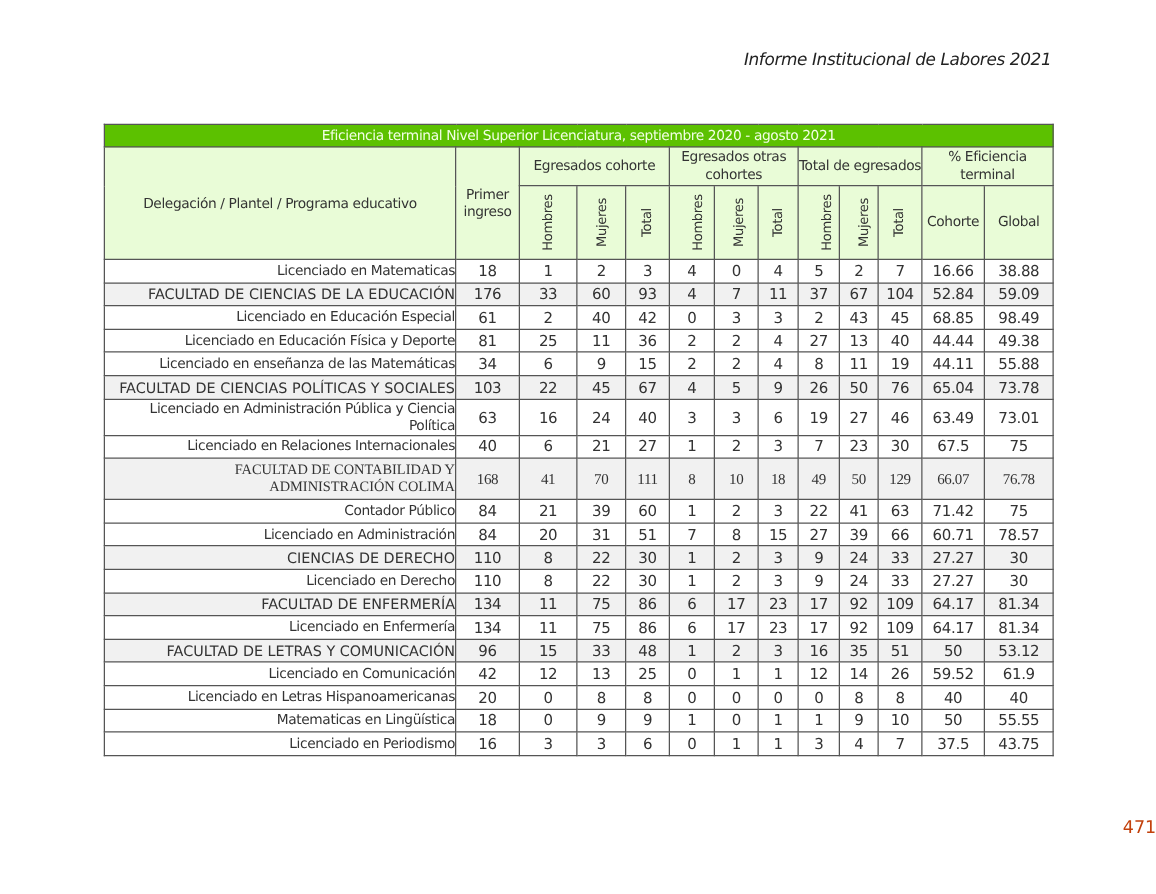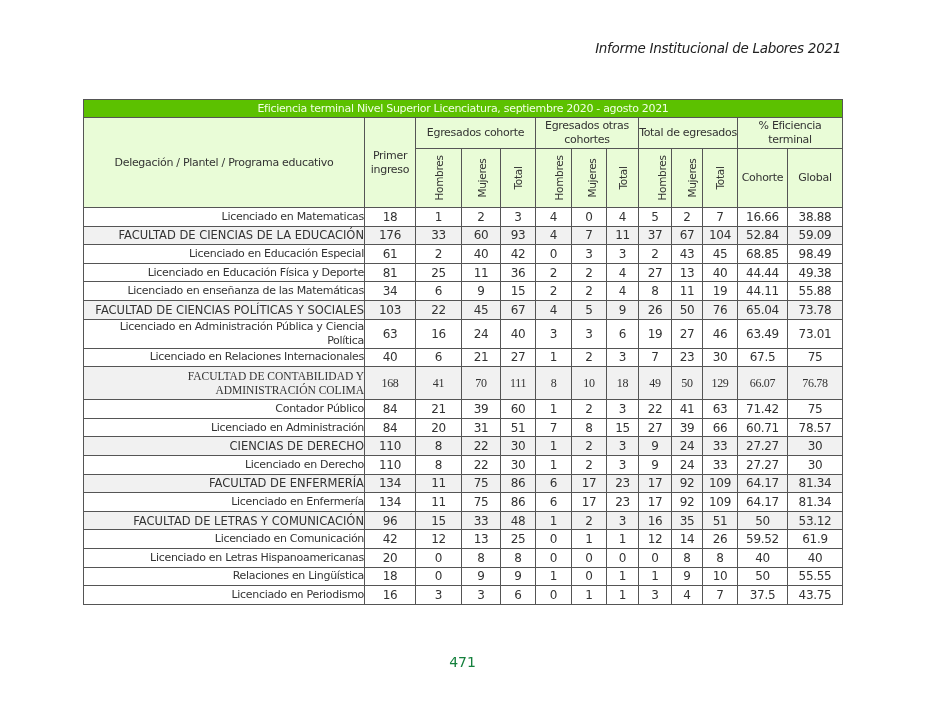--- a/index.html
+++ b/index.html
@@ -1,21 +1,21 @@
 <!DOCTYPE html>
 <html><head>
 <meta charset="utf-8">
 <style>
   html, body { margin:0; padding:0; background:#ffffff; }
   body { width:925px; height:715px; position:relative; overflow:hidden;
          font-family:"DejaVu Sans", sans-serif; color:#2a2a2a; }
   .running-head { position:absolute; top:40px; right:84px; font-size:13.5px;
          color:#222; letter-spacing:-0.3px;font-style:italic; }
-  .page-number { position:absolute; top:654px; left:0; width:925px; text-align:center;
-         font-size:14px; color:#15803d; }
+  .page-number { position:absolute; top:654px; left:0; width:925px; text-align:right;
+         font-size:14px; color:#c2410c; }
   table.et { position:absolute; left:83px; top:99px; border-collapse:collapse;
          table-layout:fixed; width:759px; font-size:11px; letter-spacing:-0.3px; }
   table.et td, table.et th { border:1.3px solid #555; padding:0; font-weight:normal; }
   .title-row th { background:#5cc100; color:#f2ffe4; height:17px; font-size:11px;
          text-align:center; border-color:#4a4a4a; }
   .hdr th { background:#e9fcd7; color:#333; text-align:center; vertical-align:middle; line-height:14px; }
   .hdr1 th { height:30px; }
   .hdr2 th { height:58px; }
   .rot { display:inline-block; transform:rotate(-90deg); white-space:nowrap; font-size:10.5px; }
   tbody td { height:17.6px; text-align:center; font-size:12px; color:#333; background:#fff; }
@@ -336,21 +336,21 @@
         <td>0</td>
         <td>0</td>
         <td>0</td>
         <td>0</td>
         <td>8</td>
         <td>8</td>
         <td>40</td>
         <td>40</td>
       </tr>
       <tr class="">
-        <td class="name">Relaciones en Lingüística</td>
+        <td class="name">Matematicas en Lingüística</td>
         <td>18</td>
         <td>0</td>
         <td>9</td>
         <td>9</td>
         <td>1</td>
         <td>0</td>
         <td>1</td>
         <td>1</td>
         <td>9</td>
         <td>10</td>

